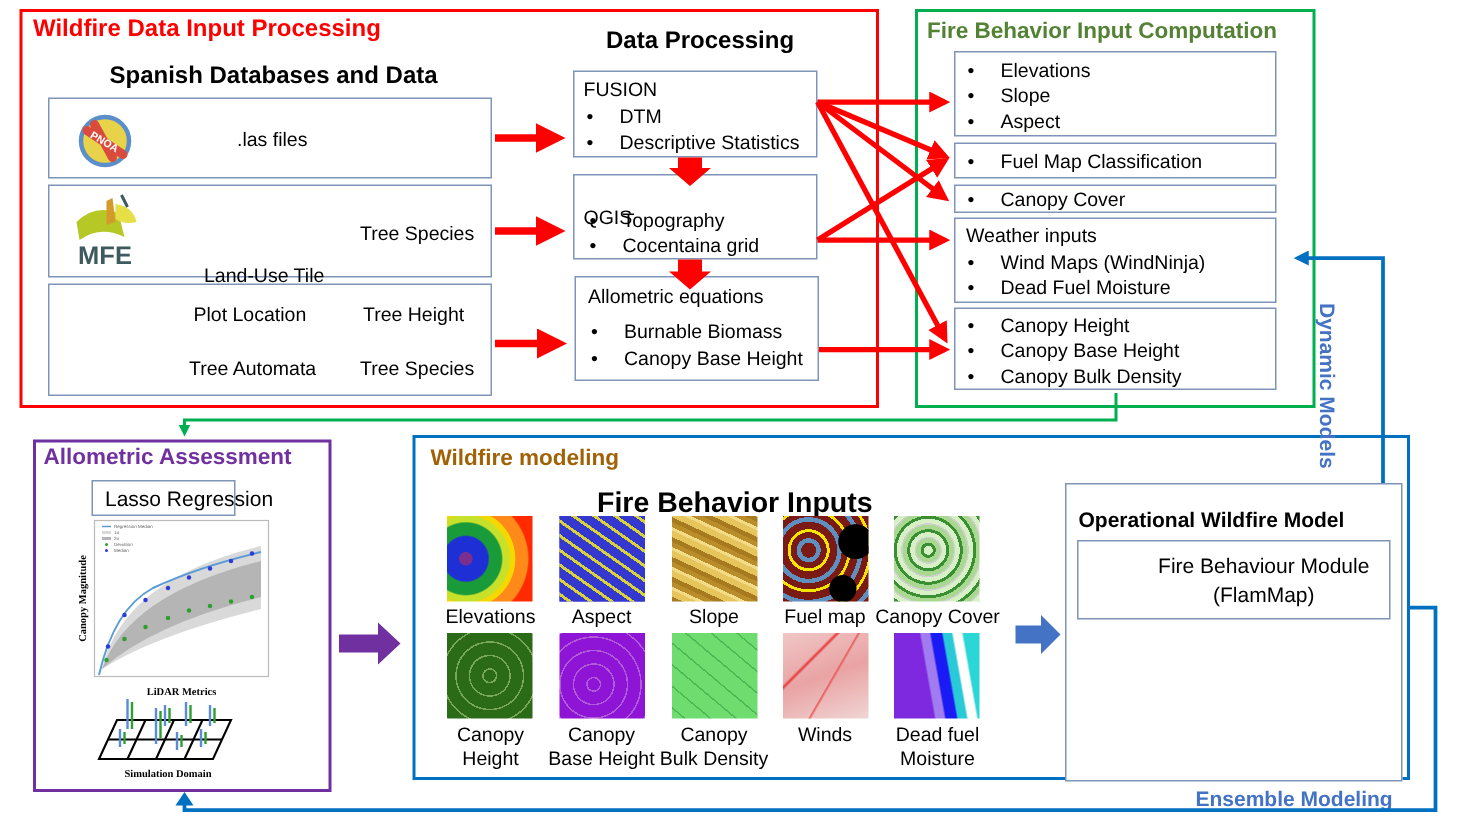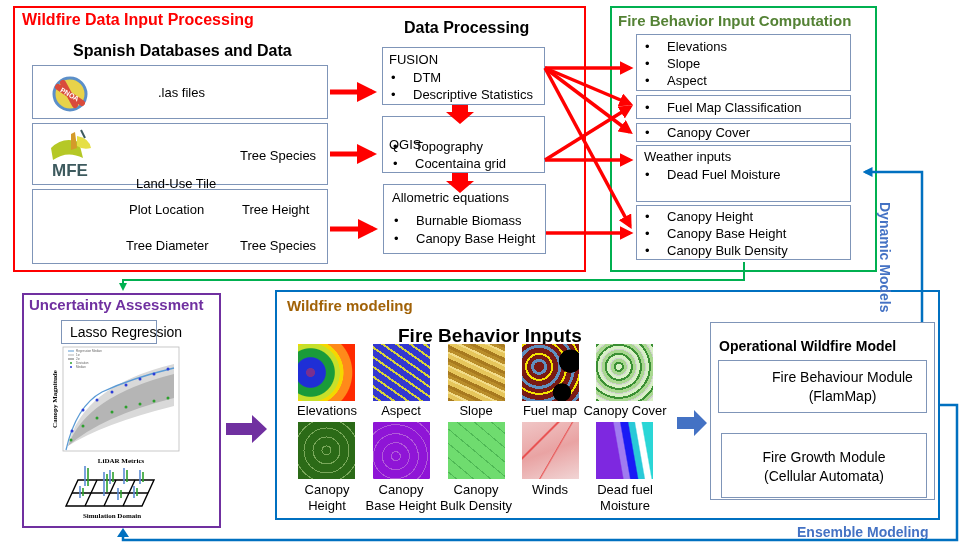--- a/index.html
+++ b/index.html
@@ -22,21 +22,21 @@
 
 <div class="frame" style="left:13px;top:6px;width:573px;height:266px;border-width:2px;border-color:#ff0000;"></div>
 <div class="frame" style="left:610px;top:6px;width:267px;height:266px;border-width:2px;border-color:#00b050;"></div>
 <div class="frame" style="left:22px;top:293px;width:199px;height:235px;border-width:2px;border-color:#7030a0;"></div>
 <div class="frame" style="left:275px;top:290px;width:665px;height:230px;border-width:2px;border-color:#0070c0;"></div>
 
 <div class="sec-title" style="left:22px;top:11px;font-size:16px;color:#ff0000;">Wildfire Data Input Processing</div>
 <div class="sec-title" style="left:73px;top:42px;font-size:16px;">Spanish Databases and Data</div>
 <div class="sec-title" style="left:404px;top:19px;font-size:16px;">Data Processing</div>
 <div class="sec-title" style="left:618px;top:12px;font-size:15px;color:#548235;">Fire Behavior Input Computation</div>
-<div class="sec-title" style="left:29px;top:296px;font-size:15px;color:#7030a0;">Uncertainty Assessment</div>
+<div class="sec-title" style="left:29px;top:296px;font-size:15px;color:#7030a0;">Allometric Assessment</div>
 <div class="sec-title" style="left:287px;top:297px;font-size:15px;color:#a16207;">Wildfire modeling</div>
 <div class="sec-title" style="left:398px;top:325px;font-size:19px;">Fire Behavior Inputs</div>
 
 <div class="box" style="left:32px;top:65px;width:296px;height:54px;">
   <div class="abs" style="left:18px;top:9px;width:38px;height:38px;">
     <svg width="38" height="38" viewBox="0 0 38 38">
       <circle cx="19" cy="19" r="16" fill="#e8d24a" stroke="#5b8fc9" stroke-width="3"></circle>
       <path d="M7 12 L31 28 M12 8 L24 30" stroke="#d94b3c" stroke-width="6" stroke-linecap="round"></path>
       <text x="19" y="22" font-size="7" fill="#fff" text-anchor="middle" font-family="Liberation Sans, sans-serif" font-weight="bold" transform="rotate(30 19 19)">PNOA</text>
     </svg>
@@ -54,21 +54,21 @@
       <text x="25" y="48" font-size="17" font-weight="bold" fill="#3d5a5e" text-anchor="middle" font-family="Liberation Sans, sans-serif">MFE</text>
     </svg>
   </div>
   <div class="txt" style="left:103px;top:24px;margin-top:28px;">Land-Use Tile</div>
   <div class="txt" style="left:207px;top:24px;">Tree Species</div>
 </div>
 
 <div class="box" style="left:32px;top:189px;width:296px;height:75px;">
   <div class="txt" style="left:96px;top:12px;">Plot Location</div>
   <div class="txt" style="left:209px;top:12px;">Tree Height</div>
-  <div class="txt" style="left:93px;top:48px;">Tree Diameter</div>
+  <div class="txt" style="left:93px;top:48px;">Tree Automata</div>
   <div class="txt" style="left:207px;top:48px;">Tree Species</div>
 </div>
 
 <div class="box" style="left:382px;top:47px;width:163px;height:58px;">
   <div class="txt" style="left:6px;top:4px;">FUSION</div>
   <ul class="bul" style="left:0;top:21px;">
     <li>DTM</li>
     <li>Descriptive Statistics</li>
   </ul>
 </div>
@@ -100,20 +100,21 @@
   </ul>
 </div>
 <div class="box" style="left:636px;top:123px;width:215px;height:19px;">
   <ul class="bul" style="left:0;top:0px;">
     <li>Canopy Cover</li>
   </ul>
 </div>
 <div class="box" style="left:636px;top:145px;width:215px;height:57px;">
   <div class="txt" style="left:7px;top:3px;">Weather inputs</div>
   <ul class="bul" style="left:0;top:20px;">
+    <li>Wind Maps (WindNinja)</li>
     <li>Dead Fuel Moisture</li>
   </ul>
 </div>
 <div class="box" style="left:636px;top:205px;width:215px;height:55px;">
   <ul class="bul" style="left:0;top:2px;">
     <li>Canopy Height</li>
     <li>Canopy Base Height</li>
     <li>Canopy Bulk Density</li>
   </ul>
 </div>
@@ -227,29 +228,25 @@
 <div class="tlabel" style="left:282px;top:482px;white-space:pre;">Canopy
 Height</div>
 <div class="tlabel" style="left:356px;top:482px;white-space:pre;">Canopy
 Base Height</div>
 <div class="tlabel" style="left:431px;top:482px;white-space:pre;">Canopy
 Bulk Density</div>
 <div class="tlabel" style="left:505px;top:482px;white-space:pre;">Winds</div>
 <div class="tlabel" style="left:580px;top:482px;white-space:pre;">Dead fuel
 Moisture</div>
 
-<div class="box" style="left:710px;top:322px;width:225px;height:178px;">
+<div class="box" style="left:710px;top:322px;width:225px;height:199px;">
   <div class="txt" style="left:8px;top:15px;font-weight:bold;font-size:14px;">Operational Wildfire Model</div>
   <div class="box" style="left:7px;top:37px;width:209px;height:53px;text-align:center;font-size:14px;line-height:19px;padding-top:7px;padding-left:40px;">
     <div>Fire Behaviour Module</div>
     <div>(FlamMap)</div>
-  </div>
-  <div class="box" style="left:10px;top:110px;width:206px;height:65px;text-align:center;font-size:14px;line-height:19px;padding-top:14px;">
-    <div>Fire Growth Module</div>
-    <div>(Cellular Automata)</div>
   </div>
 </div>
 
 <div class="abs" style="left:893px;top:202px;width:110px;font-weight:bold;font-size:14px;color:#4472c4;transform:rotate(90deg);transform-origin:0 0;white-space:nowrap;">Dynamic Models</div>
 <div class="abs" style="left:797px;top:524px;font-weight:bold;font-size:14px;color:#4472c4;white-space:nowrap;">Ensemble Modeling</div>
 
 <svg class="overlay" width="975" height="548" viewBox="0 0 975 548">
   <defs>
     <marker id="rh" markerWidth="4" markerHeight="4" refX="3" refY="2" orient="auto" markerUnits="strokeWidth">
       <path d="M0,0 L4,2 L0,4 Z" fill="#ff0000"></path>

